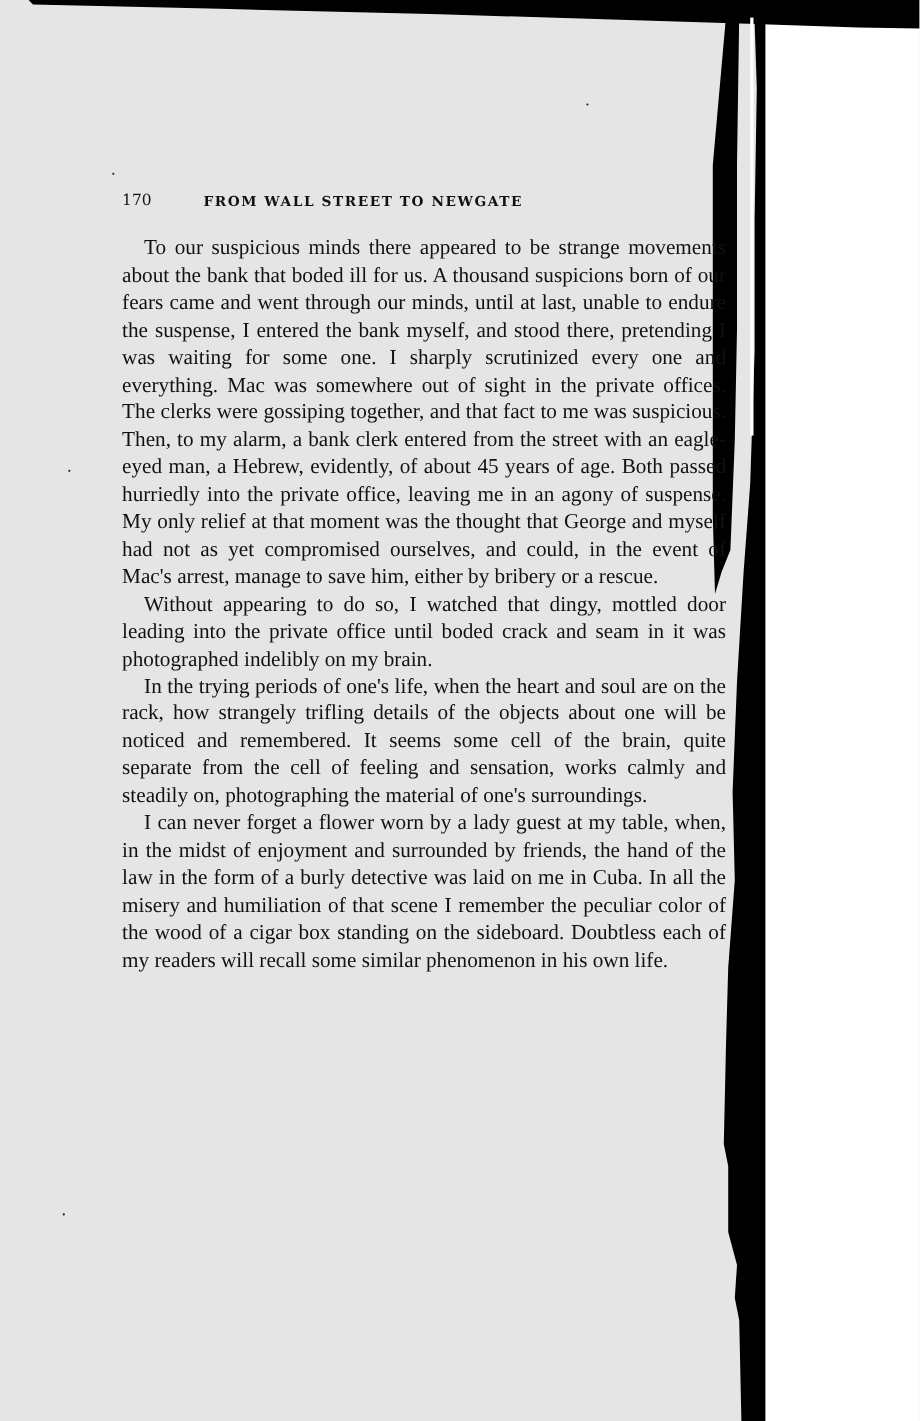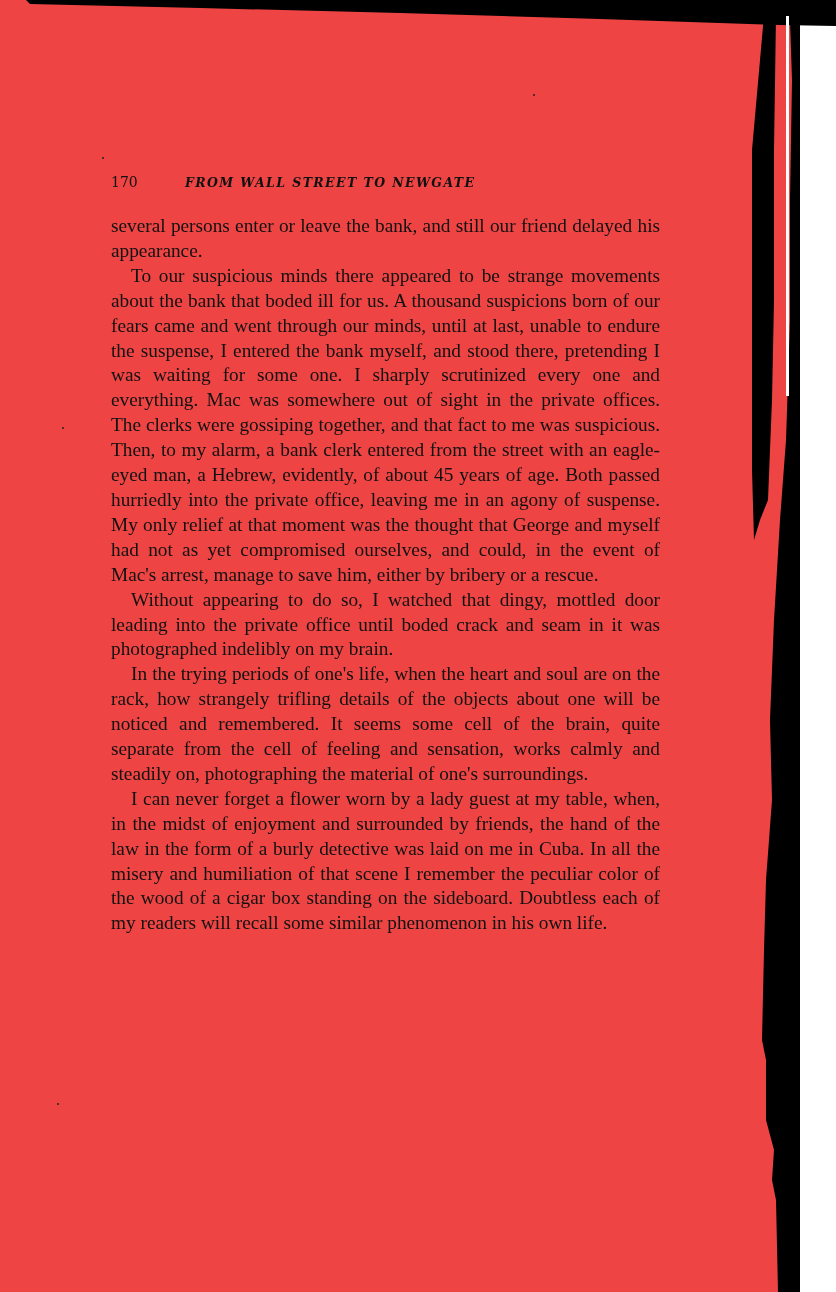--- a/index.html
+++ b/index.html
@@ -1,30 +1,29 @@
 <!DOCTYPE html>
 <html><head>
   <meta charset="utf-8">
   <style>
     html, body { margin: 0; padding: 0; background: #ffffff; }
     body { width: 836px; height: 1292px; position: relative; overflow: hidden; }
-    .page { position: absolute; left: 0; top: 0; width: 800px; height: 1292px; background: #ef4444; }
+    .page { position: absolute; left: 0; top: 0; width: 696px; height: 1292px; background: #e5e5e5; }
     .top-edge {
       position: absolute; left: 0; top: 0; width: 836px; height: 30px;
     }
     .right-edge { position: absolute; right: 0; top: 0; width: 96px; height: 1292px; }
     .header {
       position: absolute; left: 111px; top: 174px; width: 555px;
       font-family: "DejaVu Serif", serif; color: #111;
     }
     .page-number { position: absolute; left: 0; top: 0; font-size: 14px; }
     .running-head {
       position: absolute; left: 74px; top: 1px; font-size: 12.5px; font-weight: bold;
       letter-spacing: 1.4px;
-      font-style: italic;
     }
     .body-text {
       position: absolute; left: 111px; top: 214px; width: 549px;
       font-family: "Liberation Serif", serif; font-size: 19.3px; line-height: 24.9px;
       color: #111; text-align: justify;
     }
     .body-text p { margin: 0; text-indent: 20px; }
     .body-text p.cont { text-indent: 0; }
     .speck { position: absolute; width: 2px; height: 2px; background: #222; border-radius: 1px; }
   </style>
@@ -42,21 +41,20 @@
     <polygon points="60,15 72,15 70,150 70,300 68,400 64,500 56,520 50,540 48,470 48,300 48,150" fill="#000"></polygon>
     <rect x="82" y="16" width="3" height="380" fill="#fff"></rect>
   </svg>
 
   <div class="header">
     <span class="page-number">170</span>
     <span class="running-head">FROM WALL STREET TO NEWGATE</span>
   </div>
 
   <div class="body-text">
-    <p class="cont">several persons enter or leave the bank, and still our friend delayed his appearance.</p>
     <p>To our suspicious minds there appeared to be strange movements about the bank that boded ill for us. A thousand suspicions born of our fears came and went through our minds, until at last, unable to endure the suspense, I entered the bank myself, and stood there, pretending I was waiting for some one. I sharply scrutinized every one and everything. Mac was somewhere out of sight in the private offices. The clerks were gossiping together, and that fact to me was suspicious. Then, to my alarm, a bank clerk entered from the street with an eagle-eyed man, a Hebrew, evidently, of about 45 years of age. Both passed hurriedly into the private office, leaving me in an agony of suspense. My only relief at that moment was the thought that George and myself had not as yet compromised ourselves, and could, in the event of Mac's arrest, manage to save him, either by bribery or a rescue.</p>
     <p>Without appearing to do so, I watched that dingy, mottled door leading into the private office until boded crack and seam in it was photographed indelibly on my brain.</p>
     <p>In the trying periods of one's life, when the heart and soul are on the rack, how strangely trifling details of the objects about one will be noticed and remembered. It seems some cell of the brain, quite separate from the cell of feeling and sensation, works calmly and steadily on, photographing the material of one's surroundings.</p>
     <p>I can never forget a flower worn by a lady guest at my table, when, in the midst of enjoyment and surrounded by friends, the hand of the law in the form of a burly detective was laid on me in Cuba. In all the misery and humiliation of that scene I remember the peculiar color of the wood of a cigar box standing on the sideboard. Doubtless each of my readers will recall some similar phenomenon in his own life.</p>
   </div>
 
   <span class="speck" style="left:102px;top:157px;"></span>
   <span class="speck" style="left:62px;top:427px;"></span>
   <span class="speck" style="left:57px;top:1103px;"></span>
   <span class="speck" style="left:533px;top:94px;"></span>

